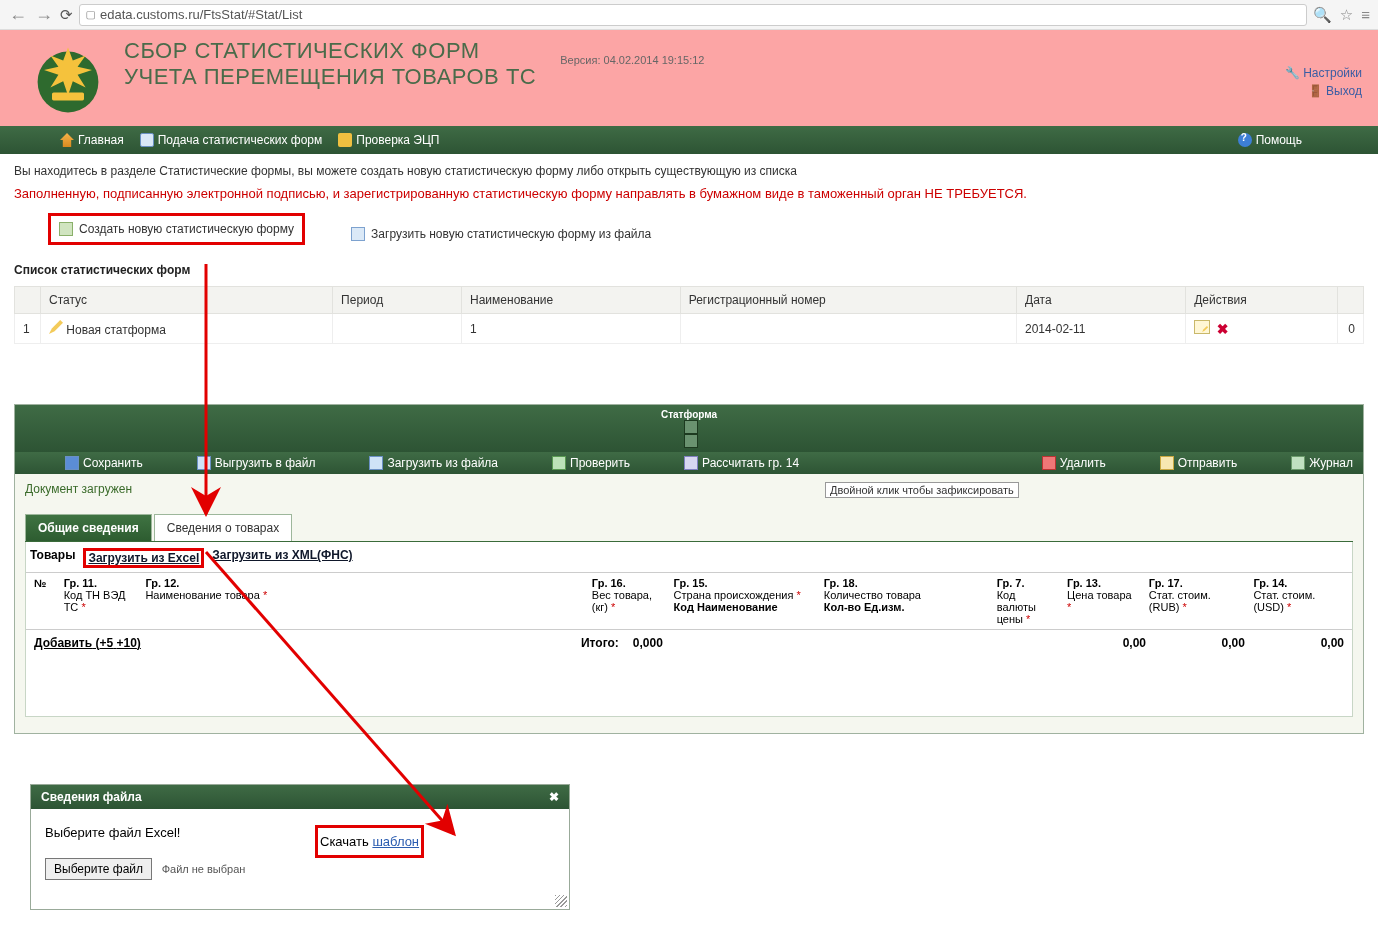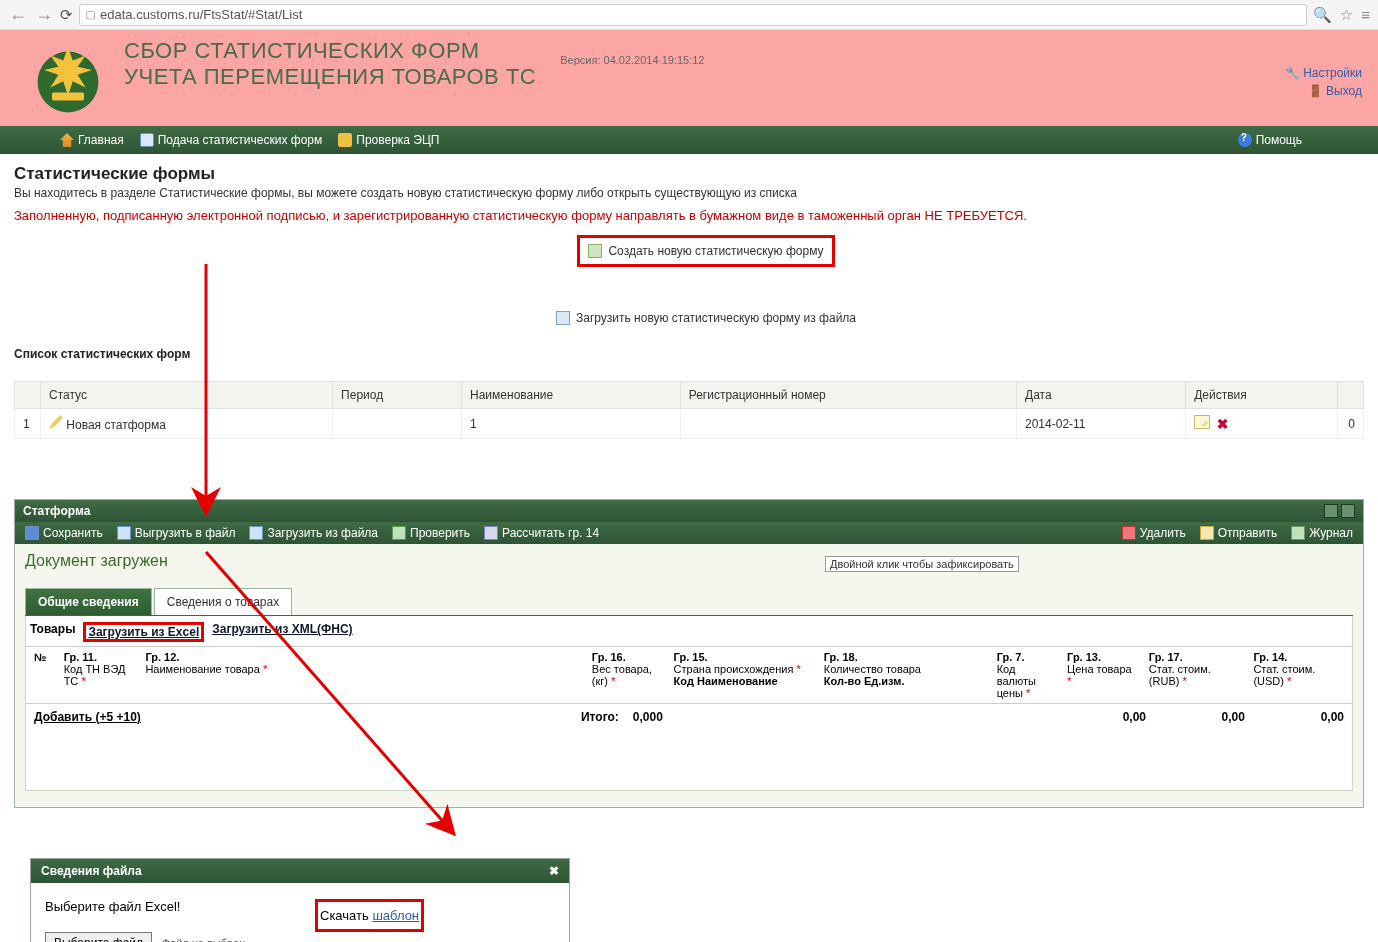--- a/index.html
+++ b/index.html
@@ -36,50 +36,50 @@
 .greenbar .key-ico{background:#f0c040;}
 .greenbar .help-ico{background:#3d7fd6;border-radius:50%;position:relative;}
 .greenbar .help-ico::after{content:"?";position:absolute;color:#fff;font-size:10px;left:3px;top:-1px;font-weight:bold;}
 
 
 .page { padding: 10px 14px; }
 .h1 { font-size: 17px; font-weight: bold; color: #222; margin-bottom: 2px;}
 .subtext { font-size: 12px; color: #333; margin-bottom: 8px;}
 .redtext { color: #c00; font-size: 13px; margin-bottom: 12px; }
 
-.btnrow { display: flex; gap: 40px; align-items: center; margin-left: 34px; margin-bottom: 18px; flex-direction: column;}
+.btnrow { display: flex; gap: 40px; align-items: flex-end; margin-left: 34px; margin-bottom: 18px;}
 .btn-like { display: flex; align-items: center; gap: 6px; color: #333; font-size: 12px; cursor: pointer; padding: 4px 6px; }
 .btn-like .ico { width:14px;height:14px;display:inline-block;background:#d0e4c0;border:1px solid #8ab06a; }
 .redbox { border: 3px solid #e20000; padding: 2px 2px; }
 
-.section-label { font-weight: bold; font-size: 12px; margin-bottom: 20px; color:#222;}
+.section-label { font-weight: bold; font-size: 12px; margin-bottom: 9px; color:#222;}
 
 
 .tbl { width: 100%; border-collapse: collapse; font-size: 12px; }
 .tbl th { background: #f3f3f0; border: 1px solid #e2e2de; padding: 6px 8px; text-align: left; font-weight: normal; color: #333; }
 .tbl td { border: 1px solid #eee; padding: 6px 8px; color: #333; }
 .pencil-ico{display:inline-block;width:14px;height:14px;background:#f3cb5a;clip-path:polygon(0 100%,20% 60%,80% 0,100% 20%,40% 80%);}
 .del-ico{color:#c03; font-weight:bold;font-size:14px;}
 .act-ico{display:inline-block;width:16px;height:14px;background:#fff7d6;border:1px solid #c9b86a;position:relative;}
 .act-ico::after{content:"";position:absolute;right:1px;bottom:1px;width:6px;height:6px;background:#f3cb5a;clip-path:polygon(0 100%,20% 60%,80% 0,100% 20%,40% 80%);}
 
 
 .panel { margin-top: 60px; border: 1px solid #a0b2a0; }
-.panel-head { background: linear-gradient(#3f6b45,#2d5434); color: #fff; padding: 4px 8px; font-size: 12px; font-weight: bold; display:flex;align-items:center; }
+.panel-head { background: linear-gradient(#3f6b45,#2d5434); color: #fff; padding: 4px 8px; font-size: 10px; font-weight: bold; display:flex;align-items:center;flex-direction:column; }
 .panel-head .spacer{flex:1;}
 .win-ico{width:14px;height:14px;border:1px solid #1d3a20;background:#6a9270;margin-left:3px;display:inline-block;}
 .toolbar { background: linear-gradient(#3f6b45,#2d5434); color: #fff; padding: 4px 10px; font-size: 12px; display: flex; align-items: center; gap: 14px; }
-.toolbar .titem { display: flex; align-items: center; gap: 4px; cursor: pointer; white-space: nowrap;}
+.toolbar .titem { display: flex; align-items: center; gap: 4px; cursor: pointer; white-space: nowrap; margin-left: 40px;}
 .toolbar .tico { width:14px;height:14px;display:inline-block;background:#cfe3f7;border:1px solid #6a90c4; }
 .toolbar .spacer { flex: 1; }
 .toolbar .del .tico{background:#e77; border-color:#b33;}
 .toolbar .send .tico{background:#f7e7b0; border-color:#c9a840;}
 
 .panel-body { background: #f5f7ef; padding: 8px 10px 16px; }
-.status-msg { color: #3a6b2a; font-size: 16px; margin-bottom: 18px;}
+.status-msg { color: #3a6b2a; font-size: 12px; margin-bottom: 18px;}
 .tooltip-box { position:absolute; font-size:11px; background:#fff;border:1px solid #999;padding:1px 4px;color:#333; }
 .pos-tooltip{ margin-left:800px; margin-top:-32px; }
 
 .tabs-row { display:flex; border-bottom: 1px solid #3a6b3a; position:relative;}
 .tab { padding: 6px 12px; font-size: 12px; cursor: pointer; border:1px solid #9db79b; border-bottom:none; background:#fff; color:#333; margin-right:2px; }
 .tab.active { background: linear-gradient(#3f7342,#2d5c30); color:#fff; font-weight:bold;}
 .subtool { display:flex; gap:8px; font-size:12px; font-weight:bold; padding:6px 4px 4px; }
 .subtool .label{font-weight:bold;}
 .subtool a{color:#0f172a;text-decoration:underline;cursor:pointer;}
 .redbox-sm{border:3px solid #e20000; padding:0 2px;}
@@ -165,21 +165,20 @@
       <span>Проверка ЭЦП</span>
     </div>
   <div class="spacer"></div>
   <div class="navitem">
       <span class="ico help-ico"></span>
       <span>Помощь</span>
     </div>
 </div>
 
 <div class="page" style="position:relative;">
-  <div class="h1">Статистические формы</div>
   <div class="subtext">Вы находитесь в разделе Статистические формы, вы можете создать новую статистическую форму либо открыть существующую из списка</div>
   <div class="redtext">Заполненную, подписанную электронной подписью, и зарегистрированную статистическую форму направлять в бумажном виде в таможенный орган НЕ ТРЕБУЕТСЯ.</div>
 
   <div class="btnrow">
     <span class="redbox">
       <span class="btn-like">
           <span class="ico"></span>
           <span>Создать новую статистическую форму</span>
         </span>
     </span>

